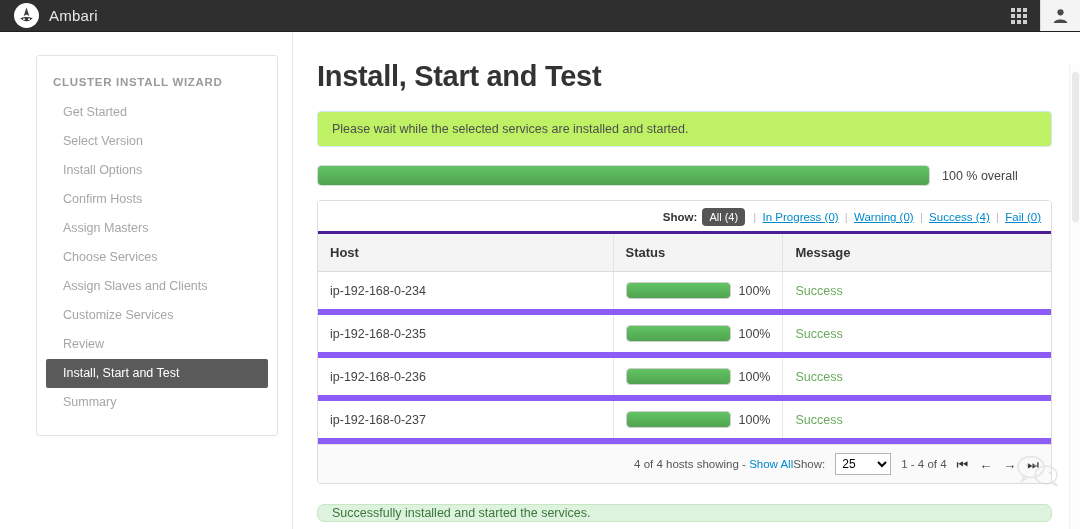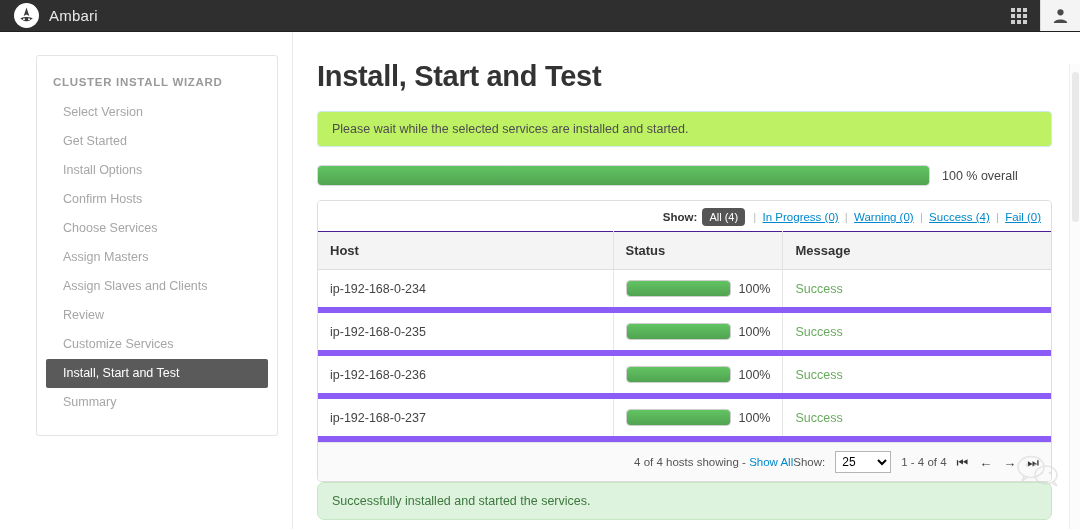--- a/index.html
+++ b/index.html
@@ -144,21 +144,21 @@
     color:#0088cc; text-decoration:underline; font-size:11.5px;
   }
   .filter-sep { color:#bbb; margin:0 3px; }
 
   table.hosts { width:100%; border-collapse:collapse; }
   table.hosts thead th {
     background:#f4f4f4;
     text-align:left;
     font-size:13px; font-weight:bold; color:#333;
     padding:11px 12px;
-    border-top:1px solid #4c1d95;
+    border-top:3px solid #4c1d95;
     border-bottom:1px solid #dddddd;
     border-right:1px solid #e3e3e3;
   }
   table.hosts thead th:last-child { border-right:none; }
   table.hosts tbody td {
     padding:10px 12px;
     font-size:12.5px; color:#444;
     border-bottom:6px solid #8b5cf6;
     border-right:1px solid #e6e6e6;
     vertical-align:middle;
@@ -203,23 +203,24 @@
     border:1px solid #b5b5b5;
     background:#fff;
     padding:1px 2px;
   }
   .range-lbl { color:#555; }
   .pager { display:flex; gap:11px; align-items:center; color:#333; }
   .pager span { cursor:pointer; font-size:13px; line-height:13px; }
 
   
   .alert-success {
+    margin-top:20px;
     background:#ddf3dd; border:1px solid #c6e6c6;
     border-radius:7px;
-    padding:11px 14px;
+    padding:1px 14px;
     font-size:12.5px; color:#3c763d;
   }
 
   
   .scroll-track {
     position:absolute; top:32px; right:0; width:11px; height:497px;
     background:#fcfcfc; border-left:1px solid #f0f0f0;
   }
   .scroll-thumb {
     position:absolute; top:8px; left:2px; width:7px; height:150px;
@@ -277,29 +278,29 @@
     </div>
   </div>
 </div>
 
 <div class="page">
 
   <div class="sidebar-col">
     <div class="wizard-card">
       <div class="wizard-title">CLUSTER INSTALL WIZARD</div>
       <ul class="wizard-list">
+        <li class="wizard-item">Get Started</li>
         <li class="wizard-item">Select Version</li>
-        <li class="wizard-item">Get Started</li>
         <li class="wizard-item">Install Options</li>
         <li class="wizard-item">Confirm Hosts</li>
+        <li class="wizard-item">Assign Masters</li>
         <li class="wizard-item">Choose Services</li>
-        <li class="wizard-item">Assign Masters</li>
         <li class="wizard-item">Assign Slaves and Clients</li>
+        <li class="wizard-item">Customize Services</li>
         <li class="wizard-item">Review</li>
-        <li class="wizard-item">Customize Services</li>
         <li class="wizard-item active">Install, Start and Test</li>
         <li class="wizard-item">Summary</li>
       </ul>
     </div>
   </div>
 
   <div class="content-col">
     <h1 class="page-title">Install, Start and Test</h1>
 
     <div class="alert-info">Please wait while the selected services are installed and started.</div>

